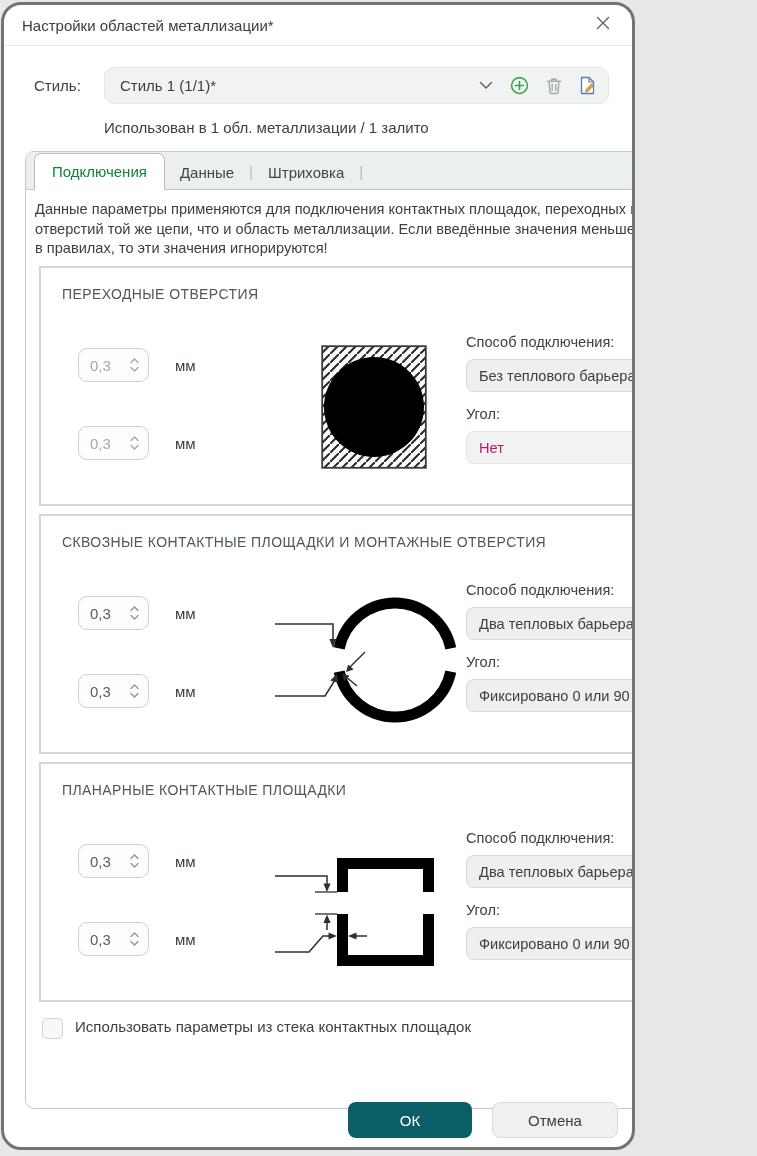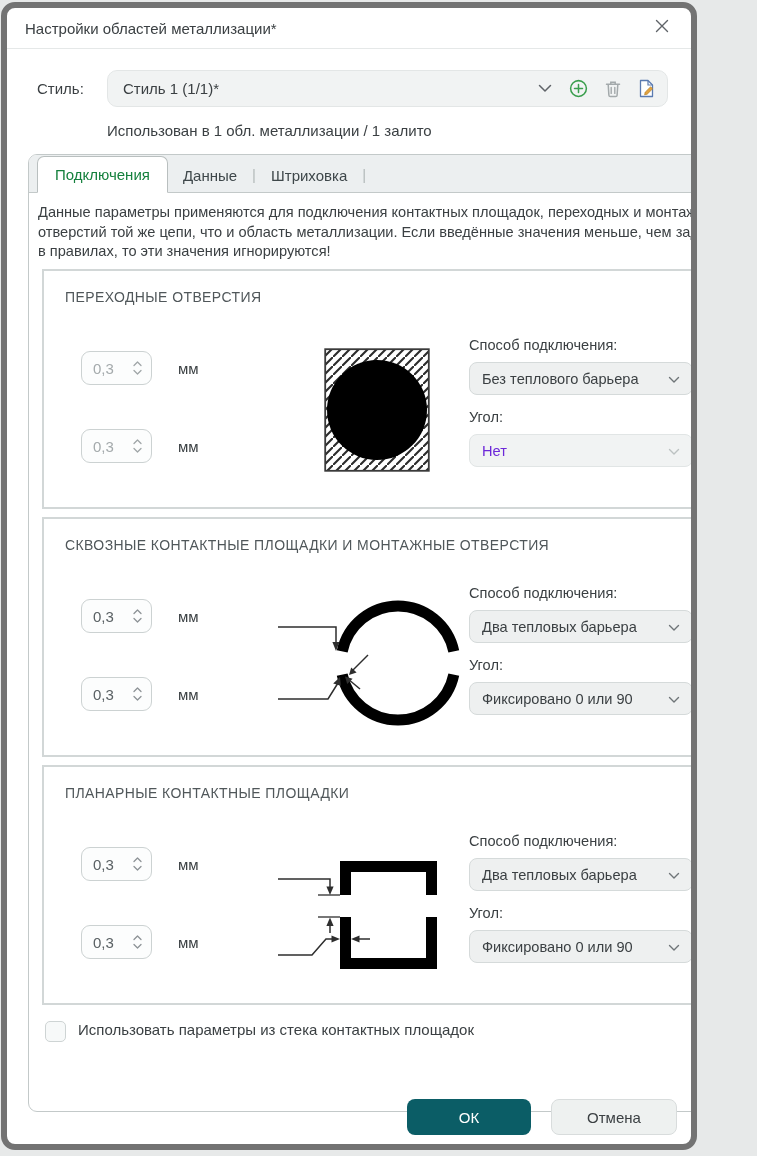--- a/index.html
+++ b/index.html
@@ -5,24 +5,24 @@
   * { box-sizing: border-box; margin: 0; padding: 0; }
   html, body { width: 757px; height: 1156px; }
   body {
     background: #e7e9e9;
     font-family: "Liberation Sans", sans-serif;
     position: relative;
     overflow: hidden;
   }
   .window {
     position: absolute; left: 1px; top: 2px;
-    width: 696px; height: 1148px;
+    width: 634px; height: 1148px;
     background: #ffffff;
-    border: 6px solid #737373;
-    border-radius: 14px;
+    border: 3px solid #737373;
+    border-radius: 20px;
     overflow: hidden;
   }
   
   .titlebar {
     height: 41px;
     border-bottom: 1px solid #e5e8e8;
     display: flex; align-items: center;
     padding: 0 18px;
   }
   .title { flex: 1; font-size: 15px; color: #3b4043; }
@@ -121,21 +121,21 @@
     background: #eef0f0;
     border: 1px solid #d5dada;
     border-radius: 8px;
     display: flex; align-items: center;
     padding: 0 12px;
     margin-bottom: 14px;
     font-size: 14.6px; color: #3b4043;
     cursor: pointer;
   }
   .select .sel-text { flex: 1; }
-  .select.disabled { color: #6d28d9; background: #f1f3f3; border-color: #e1e5e5; cursor: default; }
+  .select.disabled { color: #be185d; background: #f1f3f3; border-color: #e1e5e5; cursor: default; }
 
   
   .check-row { display: flex; align-items: flex-start; gap: 12px; margin: 16px 13px 0 16px; }
   .checkbox {
     width: 21px; height: 21px;
     border: 1.5px solid #ced4d4;
     border-radius: 5px;
     background: #f7f9f9;
     cursor: pointer;
   }

